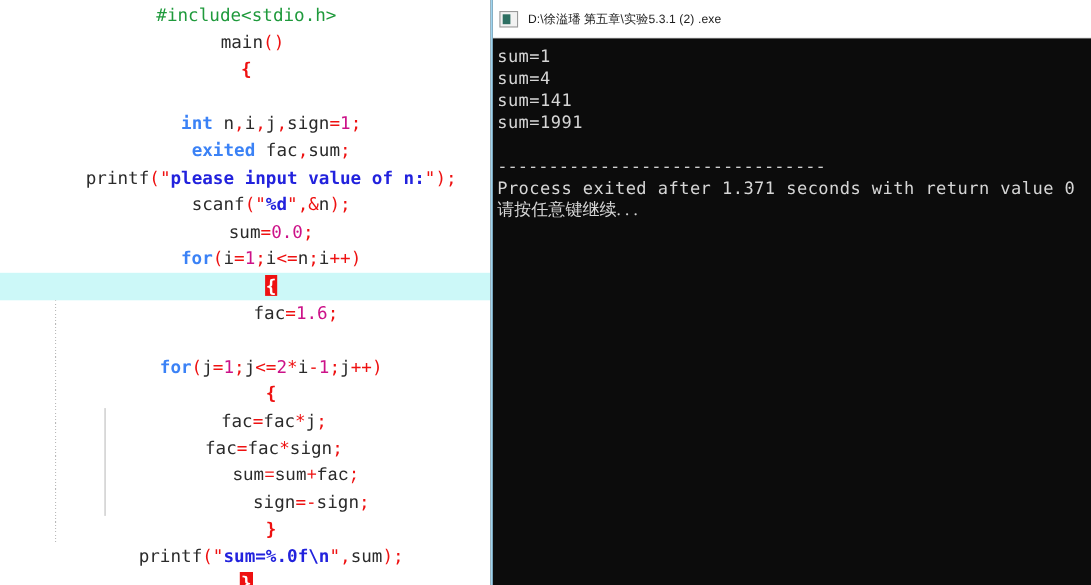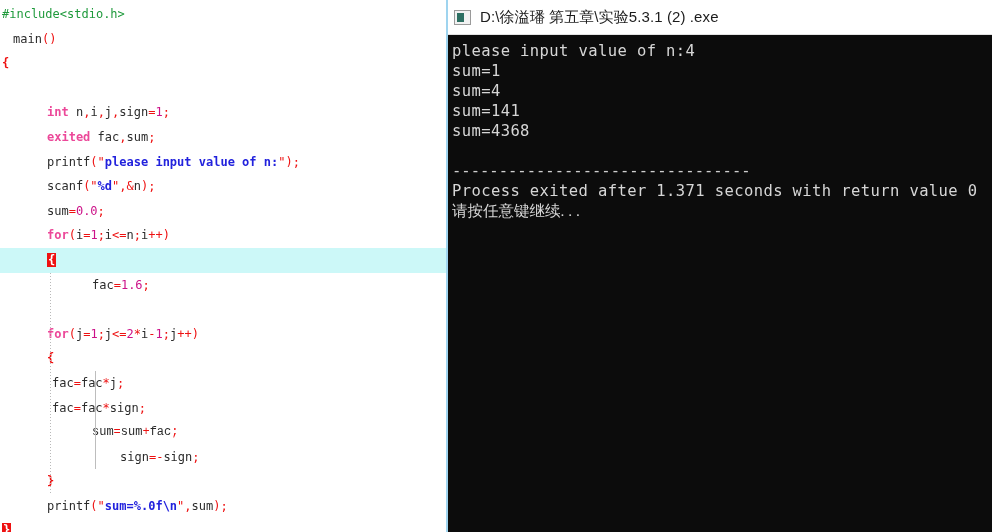--- a/index.html
+++ b/index.html
@@ -34,31 +34,32 @@
     top: 2px;
     left: 0;
     width: 446px;
   }
   .code-line {
     position: relative;
     height: 24.6px;
     line-height: 24.6px;
     white-space: pre;
     font-family: "DejaVu Sans Mono", monospace;
-    font-size: 12px;
+    font-size: 16px;
     color: #1a1a1a;
     padding-left: 2px;
     box-sizing: border-box;
+    text-align: center;
   }
   .code-line.hl {
     background: #ccf8f8;
   }
   
   .t-pre   { color: #1f9a3c; }            
-  .t-kw    { color: #ec4899; font-weight: bold; }  
+  .t-kw    { color: #3b82f6; font-weight: bold; }  
   .t-punct { color: #ee1111; }            
   .t-str   { color: #2222dd; font-weight: bold; }  
   .t-num   { color: #cc1188; }            
   .t-id    { color: #2b2b2b; }
   .t-brace { color: #ee1111; font-weight: bold; }
   .brace-match {
     background: #ee1111;
     color: #ffffff;
     font-weight: bold;
     padding: 0 1px;
@@ -109,21 +110,21 @@
   }
   .win-icon::after {
     content: "";
     position: absolute;
     left: 2px; top: 2px;
     width: 7px; height: 9px;
     background: #2d6f62;
   }
   #console-title-text {
     font-family: "Liberation Sans", sans-serif;
-    font-size: 15px;
+    font-size: 11px;
     color: #1c1c1c;
     white-space: pre;
     letter-spacing: 0.1px;
   }
   #console-body {
     height: 497px;
     background: #0c0c0c;
     padding: 6px 0 0 4px;
     box-sizing: border-box;
   }
@@ -181,25 +182,24 @@
     </div>
 
   <div id="console-window">
 
     <div id="console-titlebar">
       <div class="win-icon"></div>
       <div id="console-title-text">D:\徐溢璠 第五章\实验5.3.1 (2) .exe</div>
     </div>
 
     <div id="console-body">
-        <div class="con-line">please input value of n:4</div>
         <div class="con-line">sum=1</div>
         <div class="con-line">sum=4</div>
         <div class="con-line">sum=141</div>
-        <div class="con-line">sum=4368</div>
+        <div class="con-line">sum=1991</div>
         <div class="con-line blank"> </div>
         <div class="con-line sep">--------------------------------</div>
         <div class="con-line">Process exited after 1.371 seconds with return value 0</div>
         <div class="con-line cjk">请按任意键继续. . .</div>
       </div>
 
   </div>
 
 </div>
 

